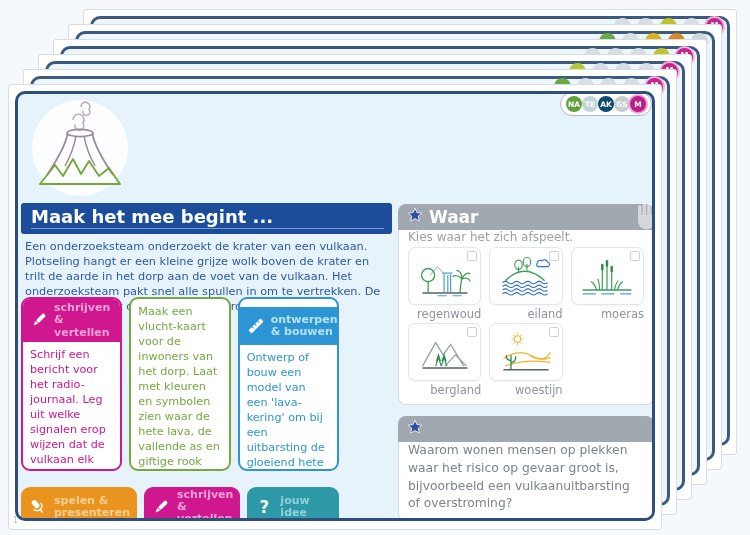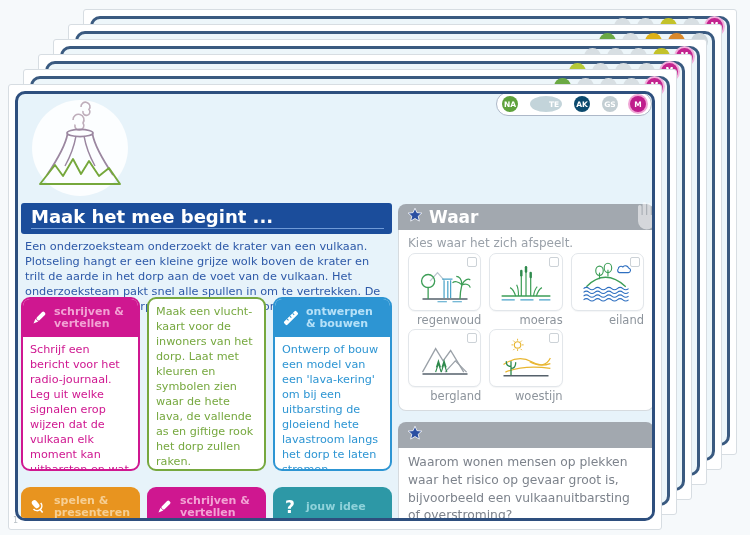--- a/index.html
+++ b/index.html
@@ -17,50 +17,50 @@
     justify-content:center;font-size:8px;font-weight:bold;color:#fff;}
   .dot.ring{box-shadow:0 0 0 2px #f2b1dc;}
   .pagenum{position:absolute;left:4px;bottom:4px;font-size:8px;color:#b9c0c6;}
   
   .card{position:absolute;left:6px;right:6px;top:6px;bottom:8px;
     border:3px solid #2e4f7e;border-radius:10px;background:#e7f3fa;overflow:hidden;}
   .volcano{position:absolute;left:10px;top:0;}
   .title{position:absolute;left:112px;top:49px;width:436px;margin:0;text-align:center;
     font-size:33px;font-weight:bold;color:#2c4a9e;letter-spacing:.3px;}
   .badges{position:absolute;top:-2px;right:0;background:#fff;border:1px solid #adb8c8;
-    border-radius:12px;padding:3px 5px;display:flex;gap:12px;z-index:5;}
+    border-radius:12px;padding:3px 5px;display:flex;gap:0;z-index:5;}
   .badge{width:16px;height:16px;border-radius:50%;display:flex;align-items:center;
     justify-content:center;font-size:7.5px;font-weight:bold;color:#fff;}
   .badge.ring{box-shadow:0 0 0 2px #f0a6d6;}
   
   .intro{position:absolute;left:3px;top:109px;width:371px;}
   .intro-h{position:relative;background:#1b4d9b;color:#fff;font-weight:bold;
     font-size:18px;padding:3px 10px 7px;border-radius:3px;}
   .intro-h:after{content:"";position:absolute;left:10px;right:8px;bottom:5px;height:1px;
     background:rgba(140,180,235,.75);}
   .intro-t{margin:6px 4px 0;font-size:11.3px;line-height:1.32;color:#2d59a8;}
   
-  .tasks{position:absolute;left:3px;top:203px;width:371px;display:flex;gap:7px;}
+  .tasks{position:absolute;left:3px;top:203px;width:318px;display:flex;gap:7px;}
   .task{flex:1;background:#fff;border:2px solid;border-radius:9px;overflow:hidden;
     height:174px;box-sizing:border-box;}
   .task-h{display:flex;align-items:center;gap:5px;padding:3px 6px;min-height:32px;}
   .ticon{flex:0 0 auto;width:20px;height:20px;display:flex;align-items:center;justify-content:center;}
   .task-lbl{font-size:11px;font-weight:bold;line-height:1.12;}
   .task-b{padding:5px 7px;font-size:11.2px;line-height:1.34;}
   .tasks.bottom{top:393px;}
   .btask{flex:1;border-radius:9px 9px 0 0;height:40px;display:flex;align-items:center;
     gap:6px;padding:0 7px;box-sizing:border-box;}
   .q{font-size:17px;font-weight:bold;color:#fff;}
   
   .side{position:absolute;left:380px;top:110px;width:256px;}
   .panel-h{position:relative;background:#a2a8af;border-radius:8px 8px 0 0;
     padding:3px 9px;display:flex;align-items:center;gap:6px;color:#fff;
     font-weight:bold;font-size:17px;}
   .panel-b{background:#fff;border:1px solid #d6dbdf;border-top:none;
-    border-radius:0 0 8px 8px;padding:6px 9px 7px;}
+    border-radius:0 0 8px 8px;padding:0 9px 7px;}
   .prompt{margin:0 0 3px;font-size:12px;color:#9aa1a9;}
   .tgrid{display:grid;grid-template-columns:repeat(3,1fr);column-gap:8px;row-gap:2px;}
   .cell{text-align:right;}
   .tile{position:relative;background:#fff;border:1px solid #e2e6ea;border-radius:7px;
     height:56px;display:flex;align-items:center;justify-content:center;
     box-shadow:0 1px 1px rgba(40,60,80,.05);cursor:pointer;}
   .corner{position:absolute;top:3px;right:3px;width:8px;height:8px;
     border:1px solid #ccd2d7;border-radius:2px;}
   .tlabel{font-size:11.5px;color:#8d949c;margin-top:2px;}
   .doorden{margin-top:11px;}
@@ -138,21 +138,21 @@
           <path d="M64.5 40 C66 49 73 63 85 81" fill="none" stroke="#9b87a0" stroke-width="1.7"></path>
           <path d="M48 42 C46 53 42 63 37 72" fill="none" stroke="#9b87a0" stroke-width="1.4"></path>
           <path d="M56 42 C58 53 62 63 67 72" fill="none" stroke="#9b87a0" stroke-width="1.4"></path>
           <path d="M12 90 L27 71 L35 82 L45 65 L53 80 L61 67 L71 82 L81 74 L92 90 Z" fill="none" stroke="#76a83c" stroke-width="1.9" stroke-linejoin="round"></path>
         </svg>
       </div>
 
 
       <div class="badges">
         <span class="badge" style="background-color: rgb(95, 162, 60);">NA</span>
-        <span class="badge" style="background-color: rgb(195, 212, 218); padding-left: 16px;">TE</span>
+        <span class="badge" style="background-color: rgb(195, 212, 218);">TE</span>
         <span class="badge" style="background-color: #0c4a6e;">AK</span>
         <span class="badge" style="background-color: rgb(195, 206, 211);">GS</span>
         <span class="badge ring" style="background-color: rgb(191, 29, 140);">M</span>
       </div>
 
       <div class="intro">
         <div class="intro-h">Maak het mee begint ...</div>
         <p class="intro-t">Een onderzoeksteam onderzoekt de krater van een vulkaan. Plotseling hangt er een kleine grijze wolk boven de krater en trilt de aarde in het dorp aan de voet van de vulkaan. Het onderzoeksteam pakt snel alle spullen in om te vertrekken. De inwoners van het dorp maken zich grote zorgen.</p>
       </div>
 
@@ -168,21 +168,21 @@
                 </svg>
             </span>
             <span class="task-lbl" style="color: rgb(242, 163, 212);">schrijven &amp; vertellen</span>
           </div>
           <div class="task-b" style="color: rgb(207, 23, 144);">Schrijf een bericht voor het radio-journaal. Leg uit welke signalen erop wijzen dat de vulkaan elk moment kan uitbarsten en wat de bewoners moeten doen.</div>
         </div>
         <div class="task" style="border-color: rgb(118, 168, 63);">
           <div class="task-b" style="color: rgb(118, 168, 63);">Maak een vlucht-kaart voor de inwoners van het dorp. Laat met kleuren en symbolen zien waar de hete lava, de vallende as en giftige rook het dorp zullen raken.</div>
         </div>
         <div class="task" style="border-color: rgb(45, 149, 211);">
-          <div class="task-h" style="background-color: rgb(45, 149, 211); color: rgb(45, 149, 211);">
+          <div class="task-h" style="background-color: rgb(45, 149, 211); color: rgb(45, 149, 211); margin-top: 8px;">
             <span class="ticon">
               <svg width="20" height="20" viewBox="0 0 20 20">
                   <g transform="rotate(45 10 10)">
                 <rect x="7.8" y="1.5" width="4.4" height="17" rx="1.2" fill="#fff"></rect>
                 <line x1="7.8" y1="5.5" x2="10" y2="5.5" stroke="currentColor" stroke-width="1"></line>
                 <line x1="7.8" y1="9.5" x2="10" y2="9.5" stroke="currentColor" stroke-width="1"></line>
                 <line x1="7.8" y1="13.5" x2="10" y2="13.5" stroke="currentColor" stroke-width="1"></line>
                   </g>
                 </svg>
             </span>
@@ -262,51 +262,51 @@
                     <path d="M24 44 H34 M40 44 H50" stroke="#4aa3c9" stroke-width="1.2"></path>
                   </svg>
                 </div>
                 <div class="tlabel">regenwoud</div>
               </div>
 
               <div class="cell">
                 <div class="tile">
                   <span class="corner"></span>
                   <svg width="60" height="44" viewBox="0 0 64 46">
-                    <line x1="6" y1="38" x2="58" y2="38" stroke="#3d9e57" stroke-width="1.5"></line>
-                    <path d="M6 42 H20 M26 42 H40 M46 42 H58" stroke="#4aa3c9" stroke-width="1.3"></path>
-                    <path d="M27 38 V16 M32 38 V12 M37 38 V18" stroke="#3d9e57" stroke-width="1.3"></path>
-                    <rect x="25.7" y="10" width="2.6" height="7" rx="1.3" fill="#2f8a4d"></rect>
-                    <rect x="30.7" y="6" width="2.6" height="7" rx="1.3" fill="#2f8a4d"></rect>
-                    <rect x="35.7" y="12" width="2.6" height="7" rx="1.3" fill="#2f8a4d"></rect>
-                    <path d="M21 38 C19 32 17 30 15 29 M43 38 C45 32 47 30 49 29 M24 38 C24 31 23 28 22 26 M40 38 C41 32 42 30 44 28" fill="none" stroke="#3d9e57" stroke-width="1.2"></path>
-                  </svg>
-                </div>
-                <div class="tlabel">moeras</div>
-              </div>
-
-              <div class="cell">
-                <div class="tile">
-                  <span class="corner"></span>
-                  <svg width="60" height="44" viewBox="0 0 64 46">
                     <path d="M10 28 Q30 8 52 28" fill="none" stroke="#3d9e57" stroke-width="1.4"></path>
                     <line x1="24" y1="20" x2="24" y2="13" stroke="#3d9e57" stroke-width="1.2"></line>
                     <line x1="33" y1="17" x2="33" y2="10" stroke="#3d9e57" stroke-width="1.2"></line>
                     <ellipse cx="24" cy="11" rx="4" ry="5" fill="none" stroke="#3d9e57" stroke-width="1.2"></ellipse>
                     <ellipse cx="33" cy="8" rx="4" ry="5" fill="none" stroke="#3d9e57" stroke-width="1.2"></ellipse>
                     <path d="M44 9 a3 3 0 0 1 5 -2 a3.5 3.5 0 0 1 6 1 a2.5 2.5 0 0 1 -1 5 l-9 0 a2.5 2.5 0 0 1 -1 -4" fill="none" stroke="#2e6fc0" stroke-width="1.2"></path>
                     <path d="M7 30 q3 -2.5 6 0 t6 0 t6 0 t6 0 t6 0 t6 0 t6 0 t6 0" fill="none" stroke="#2e6fc0" stroke-width="1.1"></path>
                     <path d="M7 34 q3 -2.5 6 0 t6 0 t6 0 t6 0 t6 0 t6 0 t6 0 t6 0" fill="none" stroke="#2e6fc0" stroke-width="1.1"></path>
                     <path d="M7 38 q3 -2.5 6 0 t6 0 t6 0 t6 0 t6 0 t6 0 t6 0 t6 0" fill="none" stroke="#2e6fc0" stroke-width="1.1"></path>
                     <path d="M7 42 q3 -2.5 6 0 t6 0 t6 0 t6 0 t6 0 t6 0 t6 0 t6 0" fill="none" stroke="#2e6fc0" stroke-width="1.1"></path>
                   </svg>
                 </div>
                 <div class="tlabel">eiland</div>
               </div>
 
+              <div class="cell">
+                <div class="tile">
+                  <span class="corner"></span>
+                  <svg width="60" height="44" viewBox="0 0 64 46">
+                    <line x1="6" y1="38" x2="58" y2="38" stroke="#3d9e57" stroke-width="1.5"></line>
+                    <path d="M6 42 H20 M26 42 H40 M46 42 H58" stroke="#4aa3c9" stroke-width="1.3"></path>
+                    <path d="M27 38 V16 M32 38 V12 M37 38 V18" stroke="#3d9e57" stroke-width="1.3"></path>
+                    <rect x="25.7" y="10" width="2.6" height="7" rx="1.3" fill="#2f8a4d"></rect>
+                    <rect x="30.7" y="6" width="2.6" height="7" rx="1.3" fill="#2f8a4d"></rect>
+                    <rect x="35.7" y="12" width="2.6" height="7" rx="1.3" fill="#2f8a4d"></rect>
+                    <path d="M21 38 C19 32 17 30 15 29 M43 38 C45 32 47 30 49 29 M24 38 C24 31 23 28 22 26 M40 38 C41 32 42 30 44 28" fill="none" stroke="#3d9e57" stroke-width="1.2"></path>
+                  </svg>
+                </div>
+                <div class="tlabel">moeras</div>
+              </div>
+
 
               <div class="cell">
                 <div class="tile">
                   <span class="corner"></span>
                   <svg width="60" height="44" viewBox="0 0 64 46">
                     <path d="M8 38 L22 13 L30 26 L38 15 L52 38" fill="none" stroke="#9aa1a8" stroke-width="1.4"></path>
                     <path d="M32 38 L43 26 L55 38" fill="none" stroke="#9aa1a8" stroke-width="1.3"></path>
                     <path d="M22 38 L25 29 L28 38 M22.8 33 L25 26 L27.2 33" fill="none" stroke="#2f8a4d" stroke-width="1.2"></path>
                     <path d="M28 38 L31 29 L34 38 M28.8 33 L31 26 L33.2 33" fill="none" stroke="#2f8a4d" stroke-width="1.2"></path>
                     <line x1="8" y1="40" x2="56" y2="40" stroke="#55616b" stroke-width="1.6"></line>

